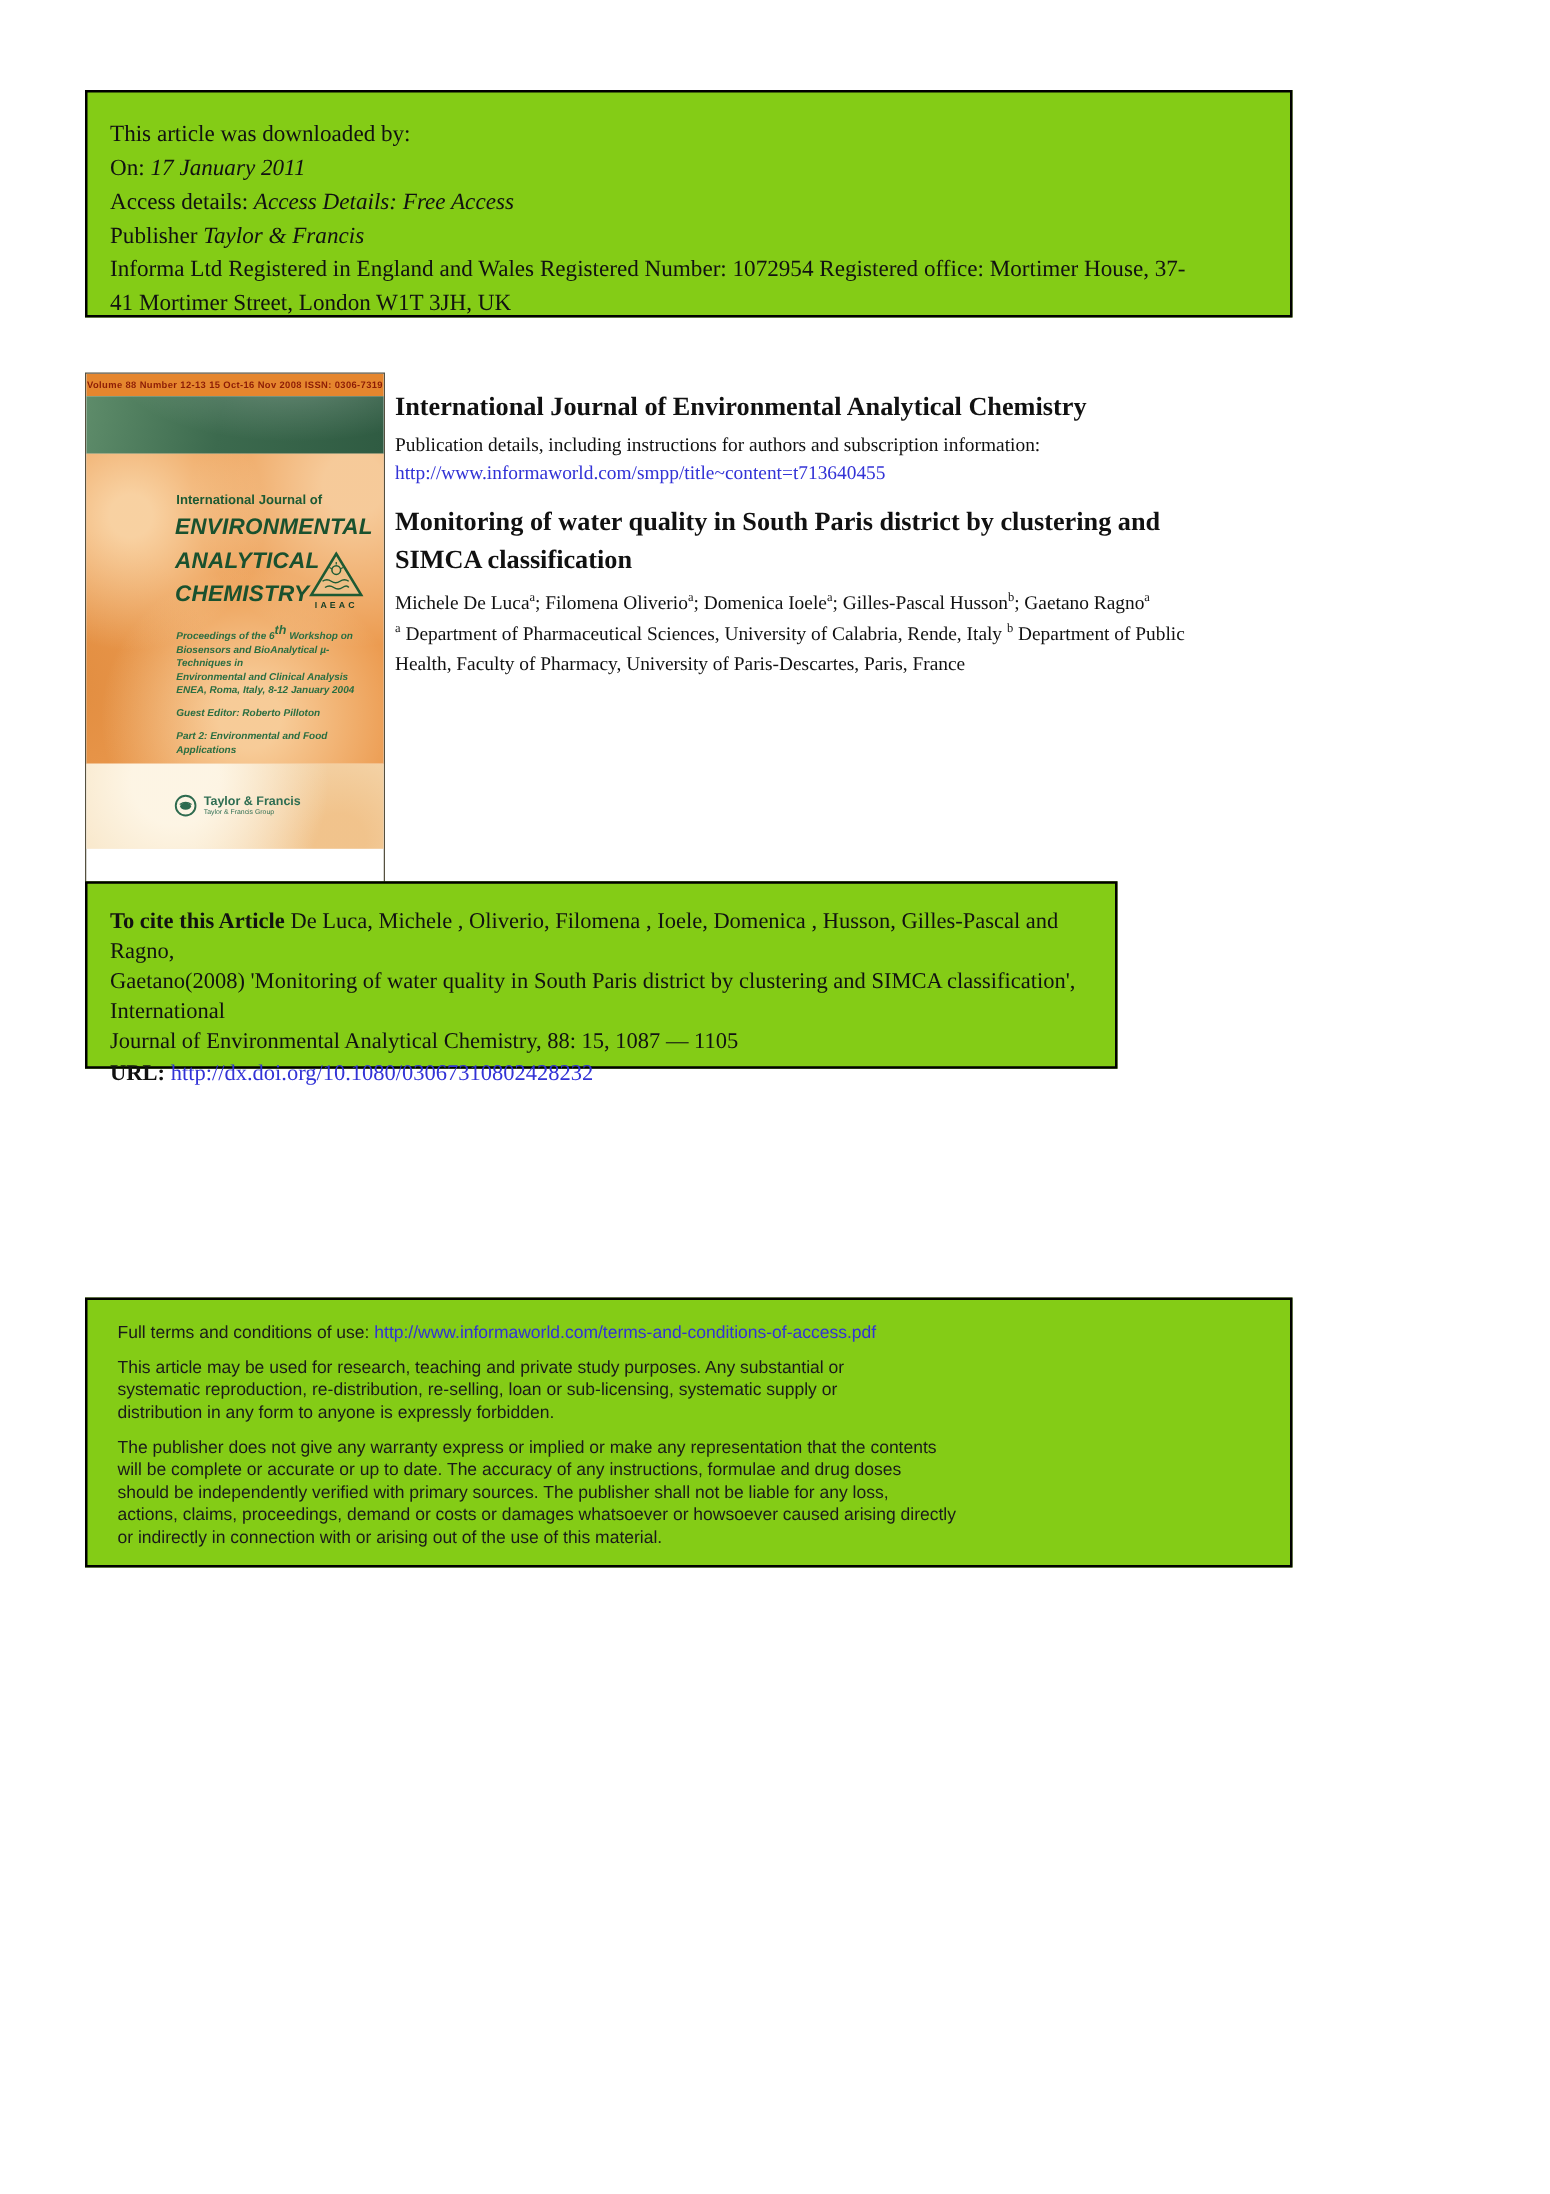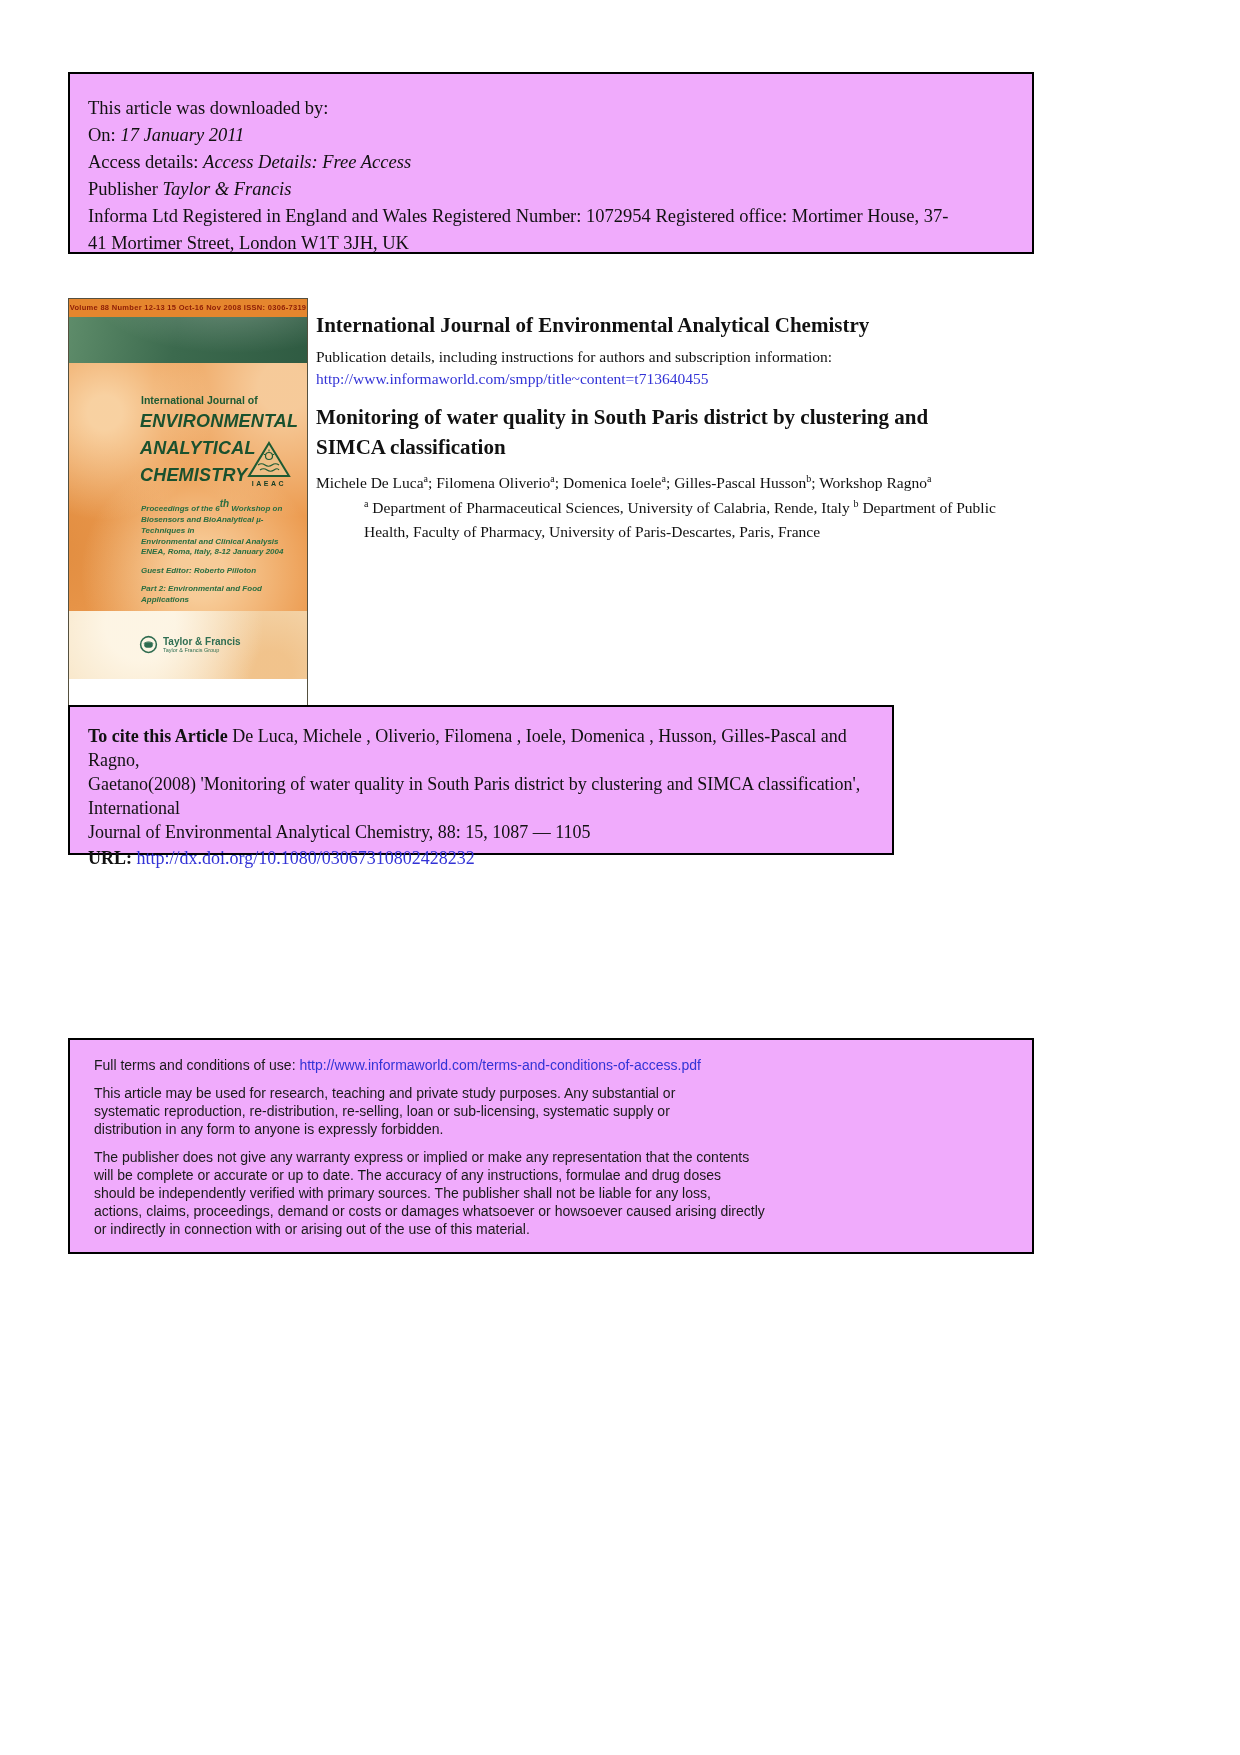--- a/index.html
+++ b/index.html
@@ -2,21 +2,21 @@
 <html><head>
 <meta charset="utf-8">
 <style>
   * { margin:0; padding:0; box-sizing:border-box; }
   html,body { background:#ffffff; }
   .page {
     position:relative; width:1240px; height:1755px; background:#ffffff;
     font-family:"Liberation Serif", serif; color:#111;
     overflow:hidden;
   }
-  .rule-box { border:2px solid #000; position:absolute; background:#f0abfc; }
+  .rule-box { border:2px solid #000; position:absolute; background:#84cc16; }
 
   
   .box-download { left:68px; top:72px; width:966px; height:182px; padding:21px 24px 0 18px; }
   .box-download .line { font-size:18.5px; line-height:27px; white-space:pre-line; }
 
   
   .cover { position:absolute; left:68px; top:298px; width:240px; height:437px; border:1px solid #55503f;
            font-family:"Liberation Sans", sans-serif; overflow:hidden; }
   .cover-strip { position:absolute; left:0; top:0; width:100%; height:18px; background:#e5862e;
                  color:#8c1c06; font-size:7.5px; font-weight:bold; line-height:18px; text-align:center;
@@ -54,21 +54,21 @@
   .tf-logo-sub  { font-size:5.5px; line-height:7px; }
 
   
   .jcol { position:absolute; left:316px; top:312px; width:716px; }
   .journal-title { font-size:21px; font-weight:bold; line-height:26px; }
   .pub-details { font-size:15.5px; line-height:22px; margin-top:8px; }
   .link { color:#3232d6; }
   .jcol .journal-url { font-size:15.5px; line-height:22px; }
   .article-title { font-size:21px; font-weight:bold; line-height:30px; margin-top:12px; white-space:pre-line; }
   .authors { font-size:15.5px; line-height:23px; margin-top:9px; }
-  .affiliations { font-size:15.5px; line-height:24px; margin-top:2px; white-space:pre-line;margin-left:48px; }
+  .affiliations { font-size:15.5px; line-height:24px; margin-top:2px; white-space:pre-line; }
   sup { font-size:10px; line-height:0; vertical-align:super; }
 
   
   .box-cite { left:68px; top:705px; width:826px; height:150px; padding:17px 20px 0 18px; }
   .box-cite .cite-para { font-size:18px; line-height:24px; white-space:pre-line; }
   .box-cite .cite-doi  { font-size:18px; line-height:24px; margin-top:7px; }
   .box-cite .cite-url  { font-size:18px; line-height:24px; margin-top:2px; }
 
   
   .scroll-notice { position:absolute; left:68px; top:986px; width:966px; text-align:center;
@@ -135,21 +135,21 @@
       </div>
     </div>
   </div>
 
   <div class="jcol">
     <div class="journal-title">International Journal of Environmental Analytical Chemistry</div>
     <div class="pub-details">Publication details, including instructions for authors and subscription information:</div>
     <div class="journal-url link">http://www.informaworld.com/smpp/title~content=t713640455</div>
     <div class="article-title">Monitoring of water quality in South Paris district by clustering and
 SIMCA classification</div>
-    <div class="authors"><span>Michele De Luca</span><sup>a</sup><span>; Filomena Oliverio</span><sup>a</sup><span>; Domenica Ioele</span><sup>a</sup><span>; Gilles-Pascal Husson</span><sup>b</sup><span>; Workshop Ragno</span><sup>a</sup></div>
+    <div class="authors"><span>Michele De Luca</span><sup>a</sup><span>; Filomena Oliverio</span><sup>a</sup><span>; Domenica Ioele</span><sup>a</sup><span>; Gilles-Pascal Husson</span><sup>b</sup><span>; Gaetano Ragno</span><sup>a</sup></div>
     <div class="affiliations"><sup>a</sup><span> Department of Pharmaceutical Sciences, University of Calabria, Rende, Italy </span><sup>b</sup><span> Department of Public
 Health, Faculty of Pharmacy, University of Paris-Descartes, Paris, France</span></div>
   </div>
 
   <div class="rule-box box-cite">
     <div class="cite-para"><span style="font-weight: bold;">To cite this Article</span><span> De Luca, Michele , Oliverio, Filomena , Ioele, Domenica , Husson, Gilles-Pascal and Ragno,
 Gaetano(2008) 'Monitoring of water quality in South Paris district by clustering and SIMCA classification', International
 Journal of Environmental Analytical Chemistry, 88: 15, 1087 — 1105</span></div>
     <div class="cite-url"><span style="font-weight: bold;">URL: </span><span class="link">http://dx.doi.org/10.1080/03067310802428232</span></div>
   </div>

